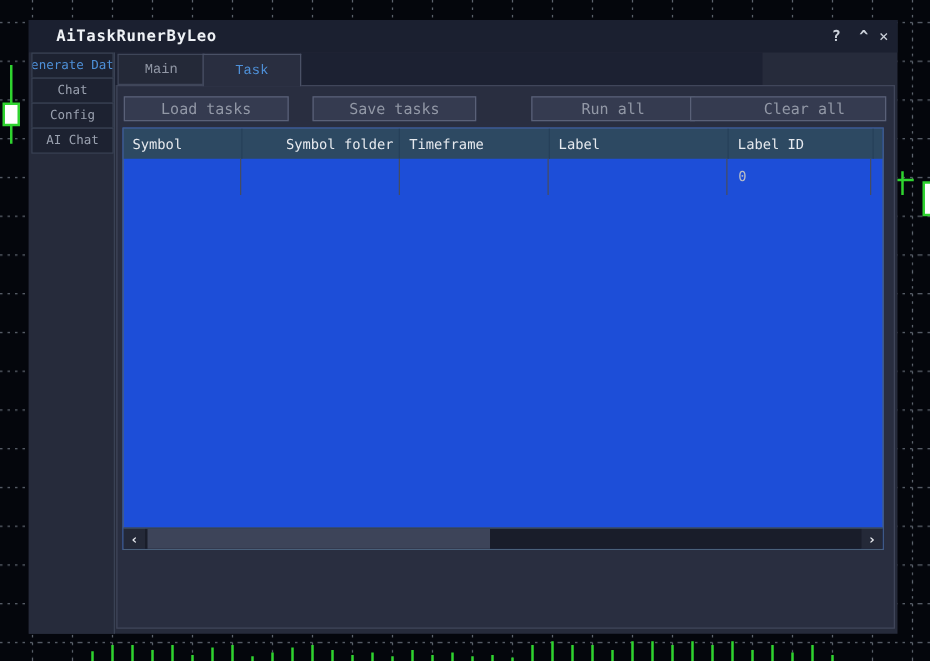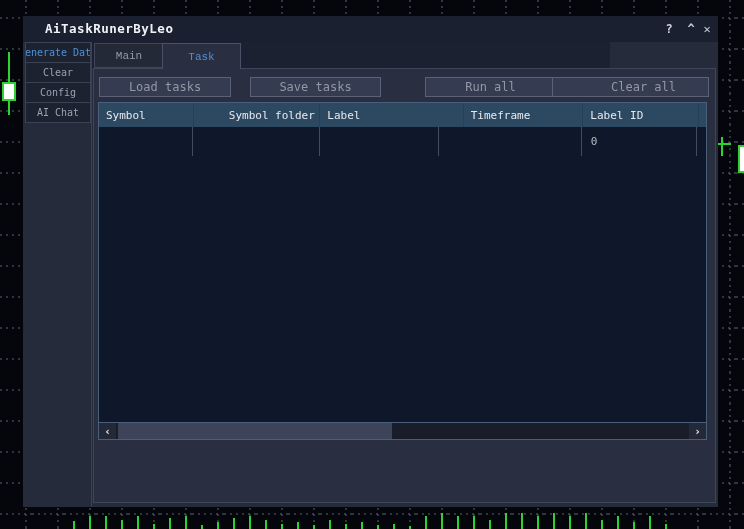--- a/index.html
+++ b/index.html
@@ -32,21 +32,21 @@
   #tab-task{left:70px;width:77px;height:25px;background:#292e40;border:1px solid #4a5166;
             border-bottom:none;color:#4e90d8;z-index:3;}
   
   #content{position:absolute;left:70px;top:52px;width:621px;height:433px;background:#292e40;
            border:1px solid #40465a;z-index:2;}
   .btn{position:absolute;top:8px;height:18px;background:#353b50;border:1px solid #5a6178;
        color:#9298a6;font-size:12px;display:flex;align-items:center;justify-content:center;}
   #btn-load{left:5px;width:130px;} #btn-save{left:156px;width:129px;}
   #btn-run{left:307px;width:129px;margin-left:24px;} #btn-clear{left:458px;width:129px;padding-left:26px;}
   
-  #task-table{position:absolute;left:4px;top:33px;width:607px;height:336px;background:#0f172a;
+  #task-table{position:absolute;left:4px;top:33px;width:607px;height:336px;background:#1d4ed8;
               border:1px solid #4a607a;display:flex;flex-direction:column;}
   #thead{height:24px;background:#2d4962;display:flex;flex:none;}
   .th{height:24px;display:flex;align-items:center;padding-left:7px;box-sizing:border-box;
       color:#e6e9ee;font-size:11px;border-right:1px solid #264059;overflow:hidden;white-space:nowrap;}
   .trow{height:29px;display:flex;flex:none;}
   .td{height:29px;display:flex;align-items:center;padding-left:9px;box-sizing:border-box;
       color:#b8bdc7;font-size:11px;border-right:1px solid #454c61;overflow:hidden;}
   .c0{width:99px;} .c1{width:103px;margin-left:28px;} .c2{width:125px;} .c3{width:150px;} .c4{width:121px;}
   .cfill{flex:1;border-right:none;}
   #tbody-fill{flex:1;}
@@ -126,43 +126,43 @@
 
     <div id="titlebar">
       <span id="title">AiTaskRunerByLeo</span>
       <span class="ctl" id="ctl-help">?</span>
       <span class="ctl" id="ctl-min">^</span>
       <span class="ctl" id="ctl-close">✕</span>
     </div>
 
     <div id="sidebar">
       <div class="side-item active">Generate Data</div>
-      <div class="side-item">Clear</div>
+      <div class="side-item">Chat</div>
       <div class="side-item">Config</div>
       <div class="side-item">AI Chat</div>
     </div>
 
     <div id="tabstrip">
       <div class="tab" id="tab-main">Main</div>
       <div class="tab" id="tab-task">Task</div>
     </div>
 
     <div id="content">
 
       <div class="btn" id="btn-load">Load tasks</div>
       <div class="btn" id="btn-save">Save tasks</div>
       <div class="btn" id="btn-run">Run all</div>
       <div class="btn" id="btn-clear">Clear all</div>
 
       <div id="task-table">
         <div id="thead">
           <div class="th c0">Symbol</div>
           <div class="th c1">Symbol folder</div>
+          <div class="th c2">Timeframe</div>
           <div class="th c3">Label</div>
-          <div class="th c2">Timeframe</div>
           <div class="th c4">Label ID</div>
           <div class="th cfill"></div>
         </div>
         <div class="trow">
           <div class="td c0"></div>
           <div class="td c1"></div>
           <div class="td c2"></div>
           <div class="td c3"></div>
           <div class="td c4">0</div>
           <div class="td cfill"></div>

